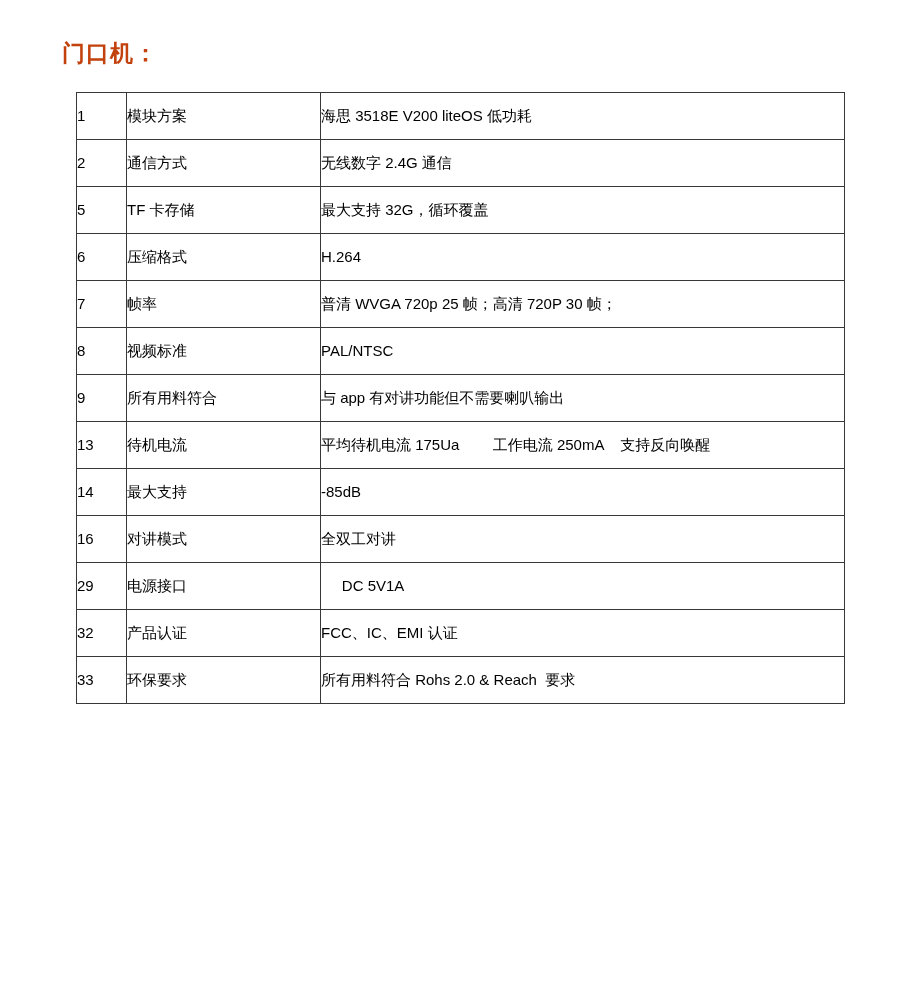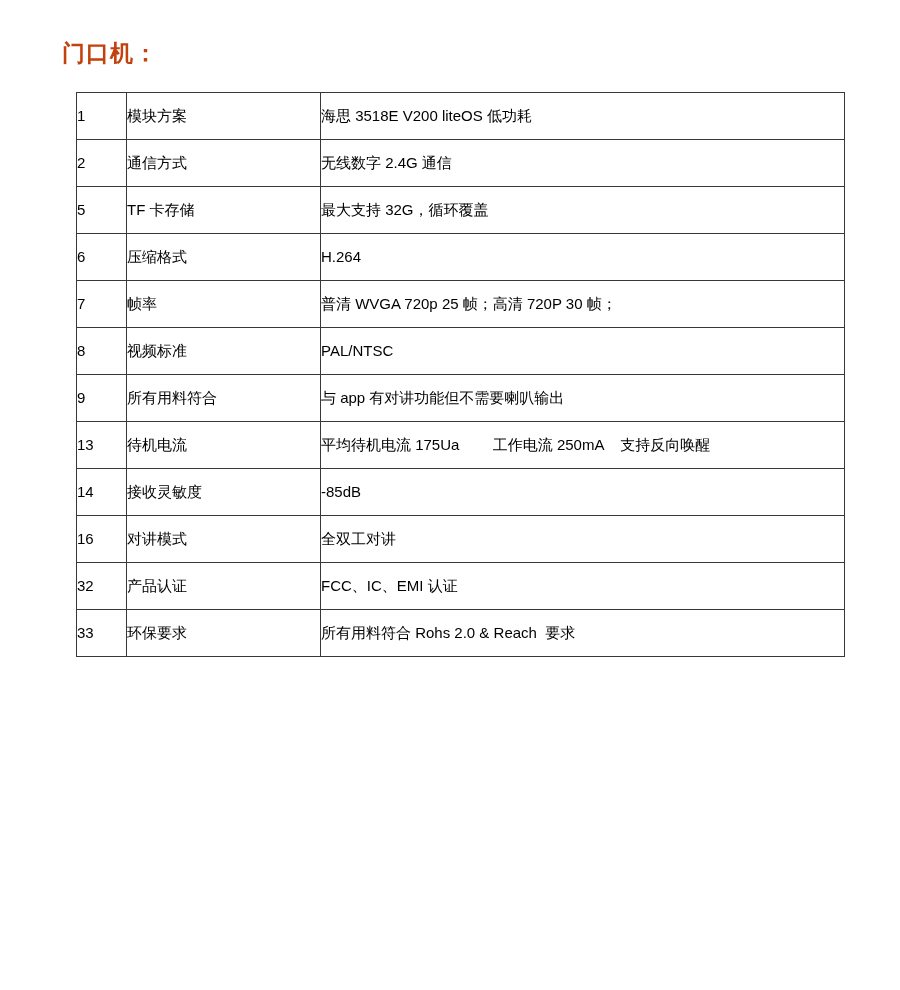--- a/index.html
+++ b/index.html
@@ -93,27 +93,32 @@
         <td class="col-name">所有用料符合</td>
         <td class="col-value">与 app 有对讲功能但不需要喇叭输出</td>
       </tr>
         <tr class="spec-row">
         <td class="col-no">13</td>
         <td class="col-name">待机电流</td>
         <td class="col-value">平均待机电流 175Ua        工作电流 250mA    支持反向唤醒</td>
       </tr>
         <tr class="spec-row">
         <td class="col-no">14</td>
-        <td class="col-name">接收灵敏度</td>
+        <td class="col-name">最大支持</td>
         <td class="col-value">-85dB</td>
       </tr>
         <tr class="spec-row">
         <td class="col-no">16</td>
         <td class="col-name">对讲模式</td>
         <td class="col-value">全双工对讲</td>
+      </tr>
+        <tr class="spec-row">
+        <td class="col-no">29</td>
+        <td class="col-name">电源接口</td>
+        <td class="col-value">     DC 5V1A</td>
       </tr>
         <tr class="spec-row">
         <td class="col-no">32</td>
         <td class="col-name">产品认证</td>
         <td class="col-value">FCC、IC、EMI 认证</td>
       </tr>
         <tr class="spec-row">
         <td class="col-no">33</td>
         <td class="col-name">环保要求</td>
         <td class="col-value">所有用料符合 Rohs 2.0 &amp; Reach  要求</td>

